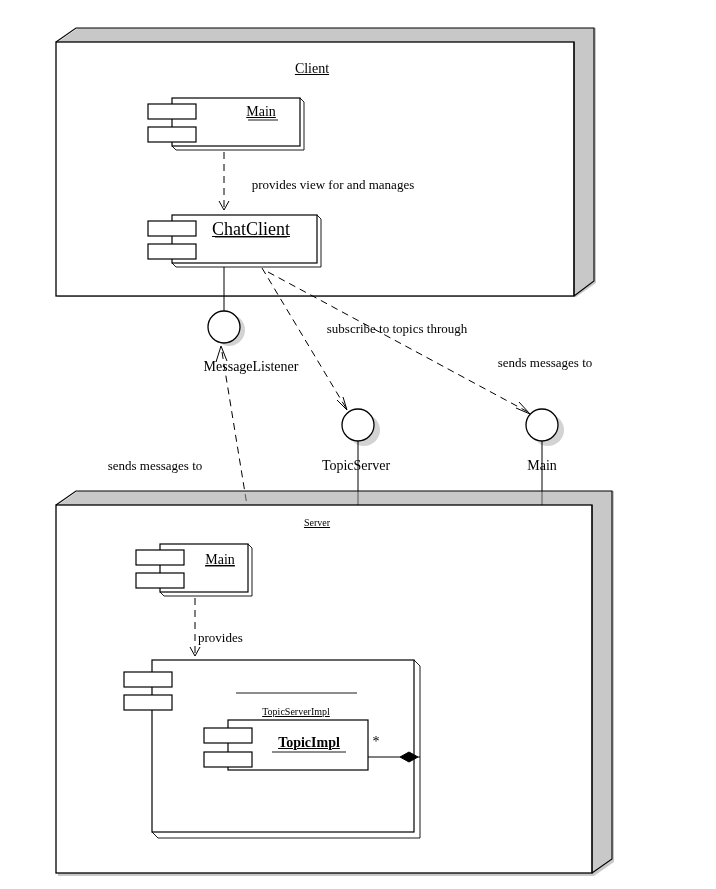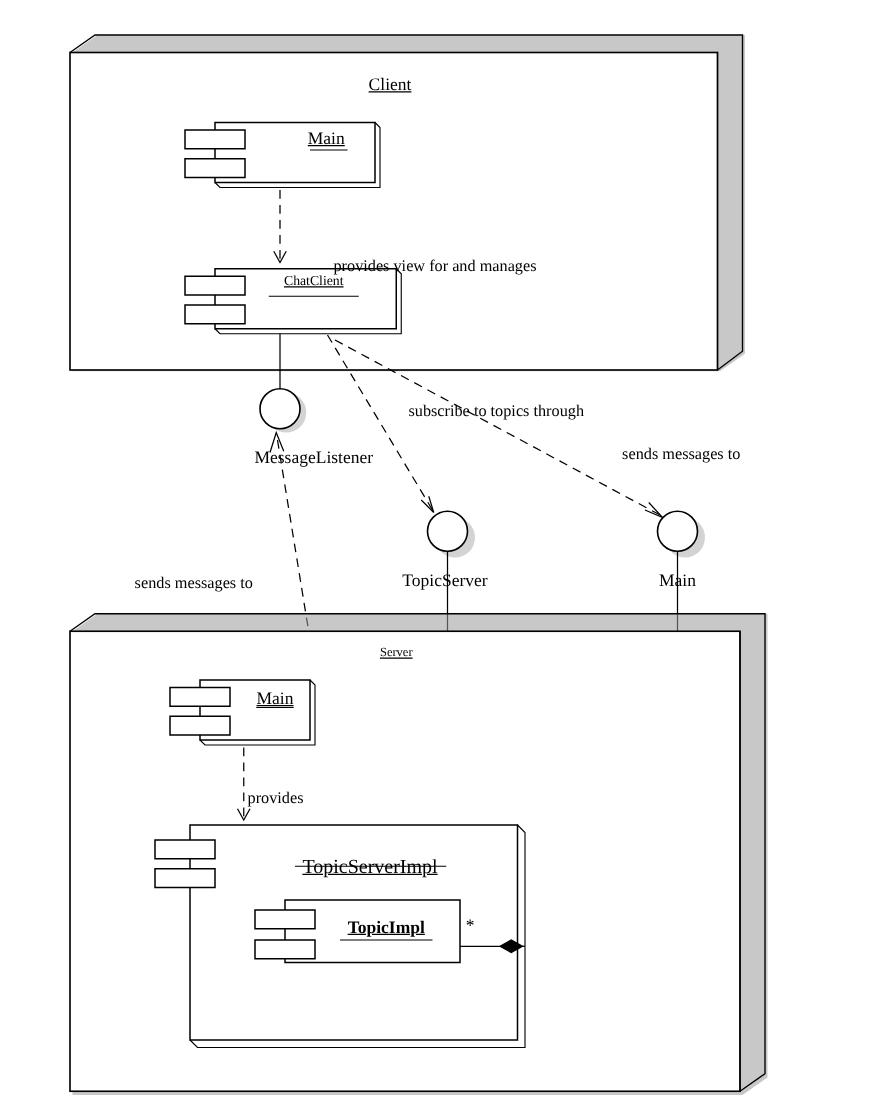--- a/index.html
+++ b/index.html
@@ -155,41 +155,41 @@
       <line x1="368" y1="757" x2="400" y2="757" stroke="#000" stroke-width="1"></line>
       <path d="M400,757 L409,752 L418,757 L409,762 Z" fill="#000" stroke="#000" stroke-width="1"></path>
       <line x1="418" y1="757" x2="420" y2="757" stroke="#000" stroke-width="1"></line>
     </g>
   </svg>
 
   <div class="lbl u center" style="left:312px; top:62px; font-size:14px;">Client</div>
 
   <div class="lbl u center" style="left:261px; top:105px; font-size:14px;">Main</div>
 
-  <div class="lbl center" style="left:348px; top:178px;margin-top:28px;">provides view for and manages</div>
+  <div class="lbl center" style="left:333px; top:178px;">provides view for and manages</div>
 
-  <div class="lbl u center" style="left:251px; top:220px; font-size:11px;">ChatClient</div>
+  <div class="lbl u center" style="left:251px; top:220px; font-size:18px;">ChatClient</div>
 
   <div class="lbl center" style="left:397px; top:322px;">subscribe to topics through</div>
 
   <div class="lbl center" style="left:545px; top:356px;">sends messages to</div>
 
   <div class="lbl center" style="left:212px; top:360px; font-size:14px;margin-left:39px;">MessageListener</div>
 
   <div class="lbl center" style="left:356px; top:459px; font-size:14px;">TopicServer</div>
 
   <div class="lbl center" style="left:542px; top:459px; font-size:14px;">Main</div>
 
   <div class="lbl center" style="left:155px; top:459px;">sends messages to</div>
 
   <div class="lbl u center" style="left:317px; top:518px; font-size:10px;">Server</div>
 
   <div class="lbl u center" style="left:220px; top:553px; font-size:14px;">Main</div>
 
   <div class="lbl" style="left:198px; top:631px;">provides</div>
 
-  <div class="lbl u center" style="left:296px; top:686px; font-size:16px;">TopicServerImpl</div>
+  <div class="lbl u center" style="left:296px; top:707px; font-size:10px;">TopicServerImpl</div>
 
   <div class="lbl u center" style="left:309px; top:736px; font-size:14px;font-weight:bold;">TopicImpl</div>
 
   <div class="lbl center" style="left:376px; top:735px; font-size:14px;">*</div>
 
 </div>
 
 </body></html>

